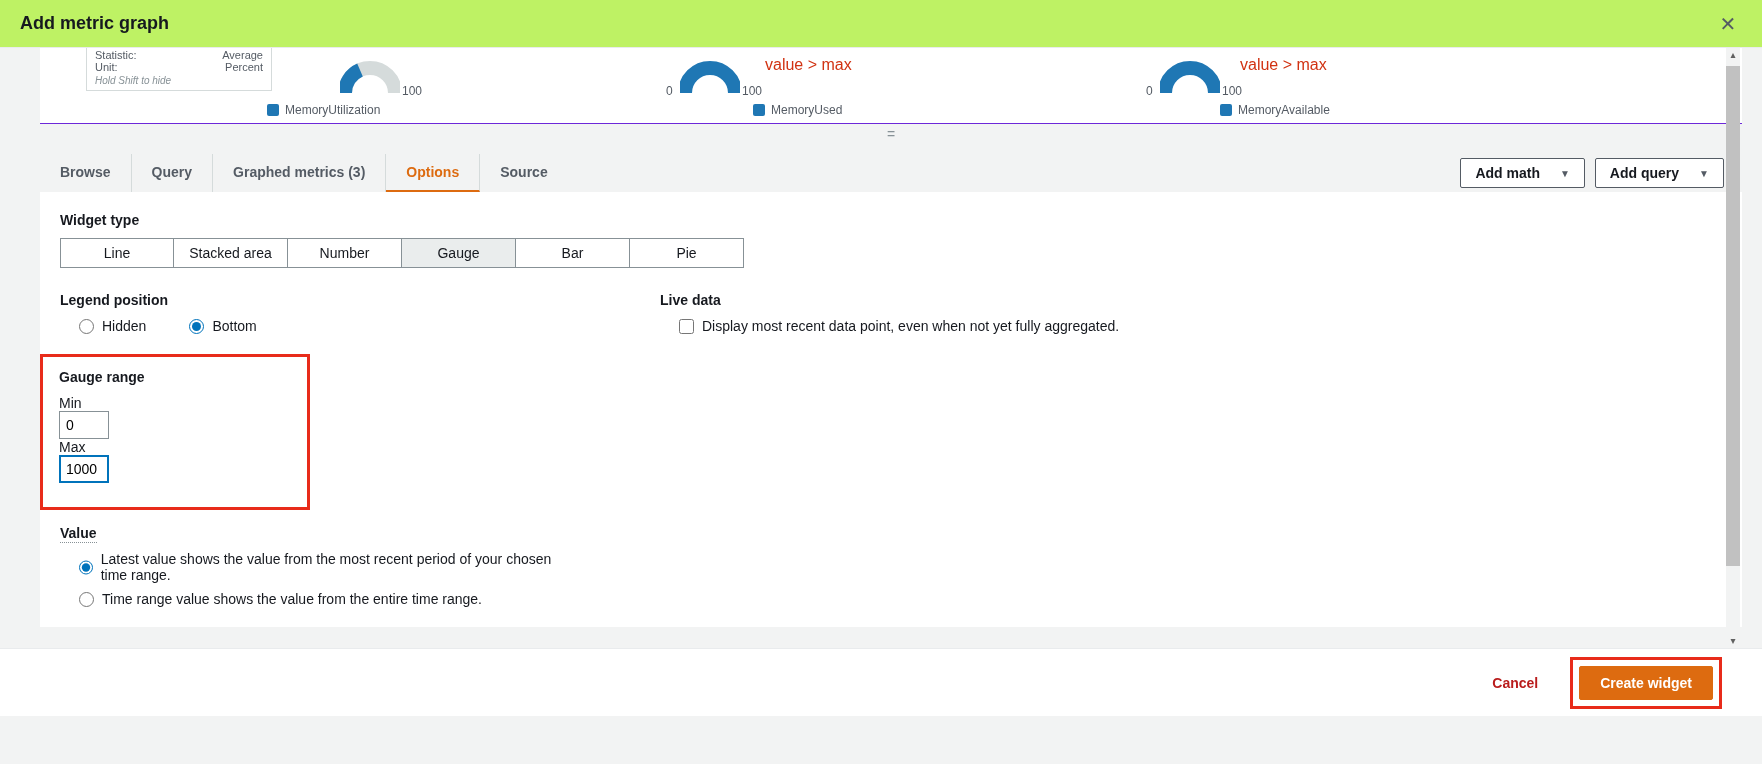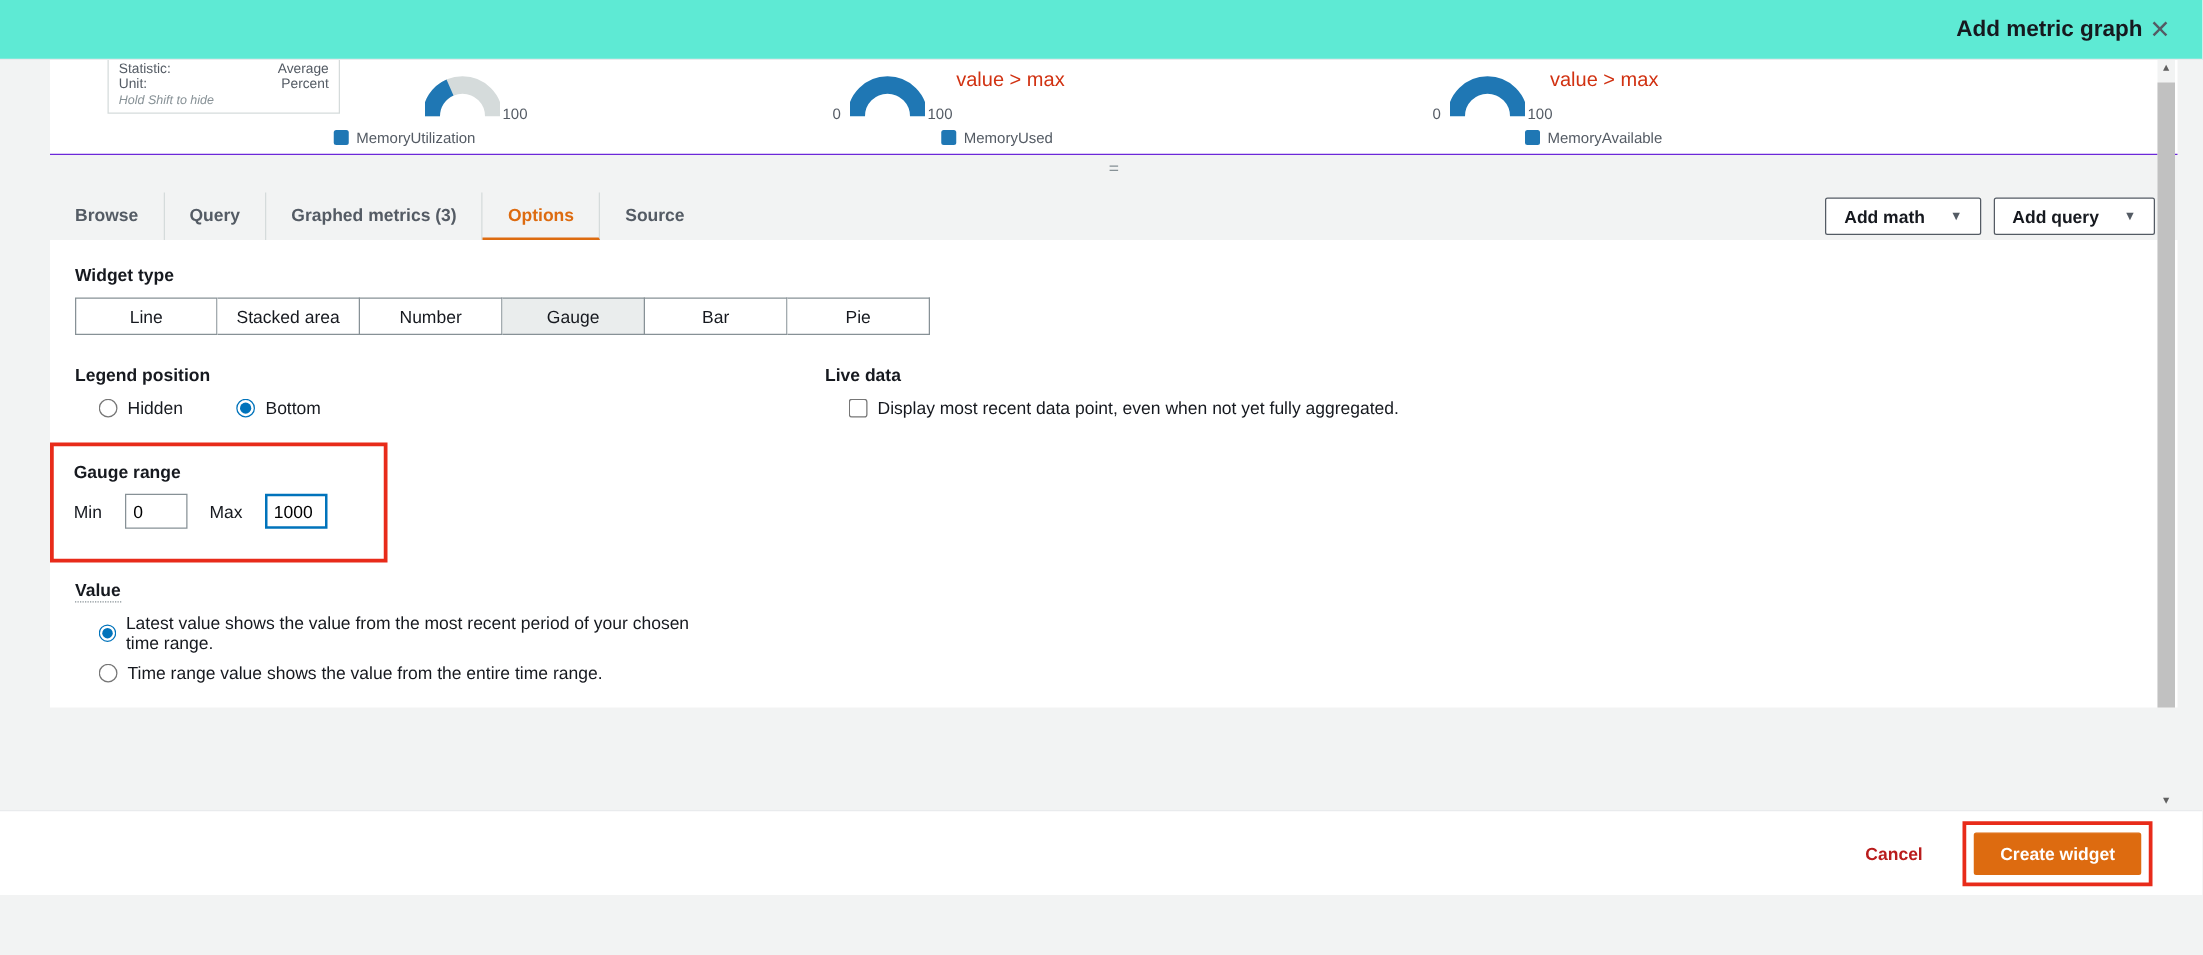--- a/index.html
+++ b/index.html
@@ -1,18 +1,18 @@
 <!DOCTYPE html>
 <html><head>
 <meta charset="utf-8">
 <style>
 * { box-sizing: border-box; margin: 0; padding: 0; font-family: "Amazon Ember", "Helvetica Neue", Arial, sans-serif; }
 body { background: #f2f3f3; width: 1762px; height: 764px; position: relative; overflow: hidden; }
 
-.modal-header { height: 48px; background: #5eead4; border-bottom: 1px solid #e9ebed; display: flex; align-items: center; padding: 0 20px; justify-content: flex-end; }
+.modal-header { height: 48px; background: #bef264; border-bottom: 1px solid #e9ebed; display: flex; align-items: center; padding: 0 20px; justify-content: space-between; }
 .modal-title { font-size: 18px; font-weight: 700; color: #16191f; }
 .close-btn { background: none; border: none; font-size: 20px; color: #545b64; cursor: pointer; width: 28px; height: 28px; }
 
 .content-outer { position: absolute; top: 48px; left: 0; right: 0; bottom: 0; padding: 0 20px 0 40px; overflow-y: auto; }
 .preview-panel { background: #fff; margin-top: 0; height: 76px; position: relative; border-bottom: 1px solid #6d28d9; }
 .tooltip-box { position: absolute; left: 46px; top: -4px; background: #fff; border: 1px solid #d5dbdb; padding: 4px 8px; font-size: 11px; color: #545b64; width: 186px; }
 .tooltip-row { display: flex; justify-content: space-between; }
 .tooltip-hint { font-style: italic; font-size: 10px; color: #879196; margin-top: 2px; }
 .gauge-group { position: absolute; display: flex; align-items: flex-end; gap: 8px; }
 .gauge-1 { left: 300px; top: 0; }
@@ -53,21 +53,21 @@
 
 .two-col { display: flex; gap: 80px; }
 .col { flex: 0 0 520px; }
 .col.wide { flex: 1; }
 
 .radio-row { display: flex; gap: 24px; margin-bottom: 20px; }
 .radio-opt, .check-opt { display: flex; align-items: center; gap: 8px; font-size: 14px; color: #16191f; padding-left: 19px; }
 input[type=radio], input[type=checkbox] { width: 15px; height: 15px; accent-color: #0073bb; }
 
 .highlight-box { border: 3px solid #e82b1a; padding: 12px 16px 24px 16px; margin-left: -20px; width: 270px; margin-top: 6px; }
-.range-row { display: flex; align-items: center; gap: 18px; }
+.range-row { display: flex; gap: 0; flex-direction: column; }
 .range-label { font-size: 14px; color: #16191f; }
 .range-input { width: 50px; padding: 5px 6px; border: 1px solid #879196; font-size: 14px; }
 .range-input.focused { border: 2px solid #0073bb; padding: 4px 5px; }
 
 .value-section { margin-top: 14px; padding-left: 0px;}
 .value-title { font-size: 14px; font-weight: 700; color: #16191f; border-bottom: 1px dotted #879196; display: inline-block; padding-bottom: 1px; margin-bottom: 8px;}
 .value-opts { display: flex; flex-direction: column; gap: 8px; }
 
 .footer { position: absolute; bottom: 48px; left: 0; right: 0; height: 68px; background: #fff; border-top: 1px solid #e9ebed; display: flex; justify-content: flex-end; align-items: center; padding-right: 40px; gap: 12px; }
 .btn-cancel { background: none; border: none; font-size: 14px; color: #b91c1c; font-weight: 700; padding: 8px 20px; cursor: pointer; }

